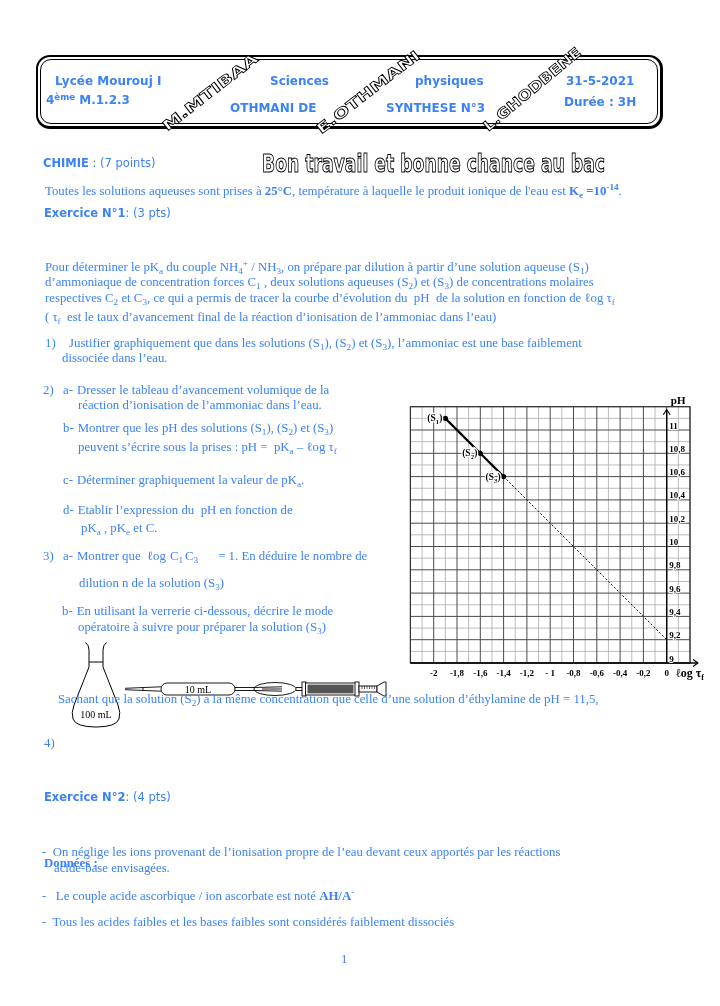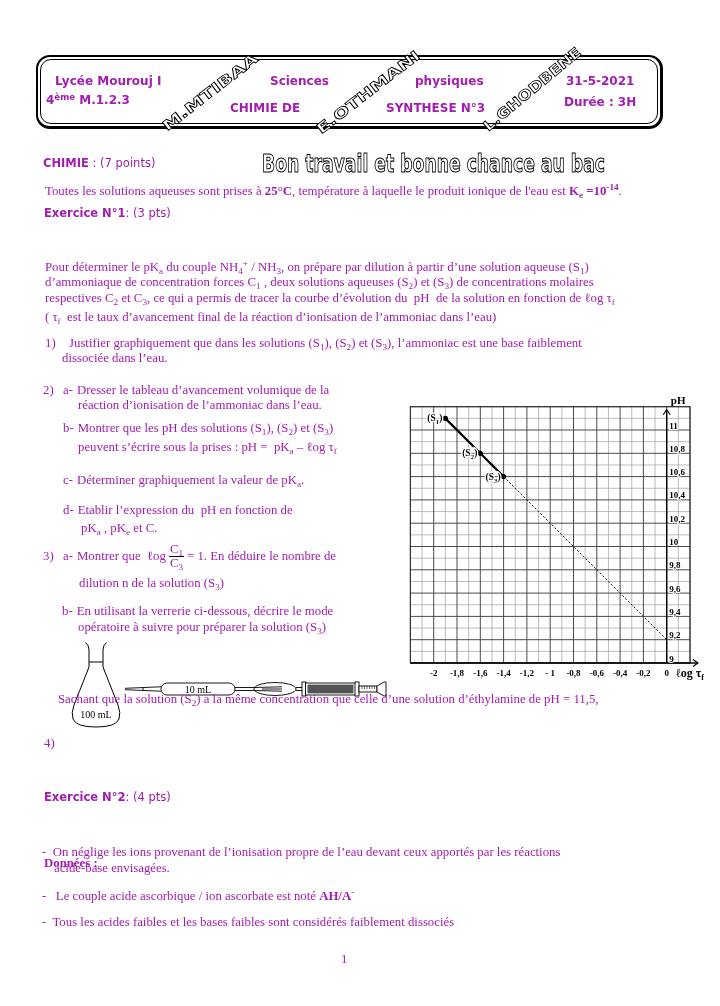--- a/index.html
+++ b/index.html
@@ -1,18 +1,18 @@
 <!DOCTYPE html>
 <html><head>
 <meta charset="utf-8">
 <style>
   html, body { margin:0; padding:0; background:#fff; }
   #page {
     position:relative; width:720px; height:1006px; overflow:hidden;
-    background:#fff; color:#a21caf;
+    background:#fff; color:#3b82f6;
     font-family:"Liberation Serif", serif; font-size:12.8px;
   }
   .ln { position:absolute; white-space:pre; line-height:15px; }
   .hdr {
     position:absolute; white-space:pre; line-height:14px;
     font-family:"DejaVu Sans", sans-serif; font-weight:bold; font-size:12px;
   }
   .comic { font-family:"DejaVu Sans", sans-serif; font-size:11.5px; }
   .comic .strong { font-weight:bold; }
   .r-b { font-weight:bold;margin-top:36px; }
@@ -33,41 +33,41 @@
   .overlay { position:absolute; left:0; top:0; pointer-events:none; }
   .wm {
     font-family:"DejaVu Sans", sans-serif; font-weight:bold; font-size:14px;
     fill:#fff; stroke:#000; stroke-width:0.8;
   }
   .motto {
     font-family:"DejaVu Sans", sans-serif; font-weight:bold; font-size:25px;
     fill:#fff; stroke:#000; stroke-width:1.1;
   }
   .frac-line { position:absolute; display:flex; align-items:center; white-space:pre; line-height:15px; }
-  .frac { display:inline-flex; flex-direction:column; align-items:flex-end; margin:0 3px 0 3px; }
+  .frac { display:inline-flex; flex-direction:row; align-items:flex-end; margin:0 19px 0 3px; }
   .frac > span { line-height:13px; padding:0 1px; }
   .frac .bar { height:0; border-top:1px solid #000; align-self:stretch; line-height:0; padding:0; }
   #chart-svg { position:absolute; left:400px; top:385px; }
   #glass-svg { position:absolute; left:60px; top:636px; }
   .glass-text { font-family:"Liberation Serif", serif; font-size:10px; }
   .ctext { font-family:"Liberation Serif", serif; font-weight:bold; }
 </style>
 </head>
 <body>
 
 <div id="page">
 
   <div class="hbox">
       <div class="hbox-inner"></div>
     </div>
 
   <div class="hdr" style="left:55px;top:74px">Lycée Mourouj I</div>
   <div class="hdr" style="left:46px;top:93px"><span class="r-t">4</span><span class="r-sup">ème</span><span class="r-t"> M.1.2.3</span></div>
   <div class="hdr" style="left:270px;top:74px">Sciences</div>
-  <div class="hdr" style="left:230px;top:101px">CHIMIE DE</div>
+  <div class="hdr" style="left:230px;top:101px">OTHMANI DE</div>
   <div class="hdr" style="left:415px;top:74px">physiques</div>
   <div class="hdr" style="left:386px;top:101px">SYNTHESE N°3</div>
   <div class="hdr" style="left:566px;top:74px">31-5-2021</div>
   <div class="hdr" style="left:564px;top:95px">Durée : 3H</div>
 
   <svg class="overlay" width="720" height="200">
     <text class="wm" x="210" y="97" text-anchor="middle" transform="rotate(-37.7 210 92)" textLength="116" lengthAdjust="spacingAndGlyphs">M.MTIBAA</text>
     <text class="wm" x="368" y="97" text-anchor="middle" transform="rotate(-37.6 368 92)" textLength="126" lengthAdjust="spacingAndGlyphs">E.OTHMANI</text>
     <text class="wm" x="532" y="94" text-anchor="middle" transform="rotate(-39.7 532 89)" textLength="122" lengthAdjust="spacingAndGlyphs">L.GHODBENE</text>
     <text class="motto" x="262" y="172" textLength="343" lengthAdjust="spacingAndGlyphs">Bon travail et bonne chance au bac</text>

